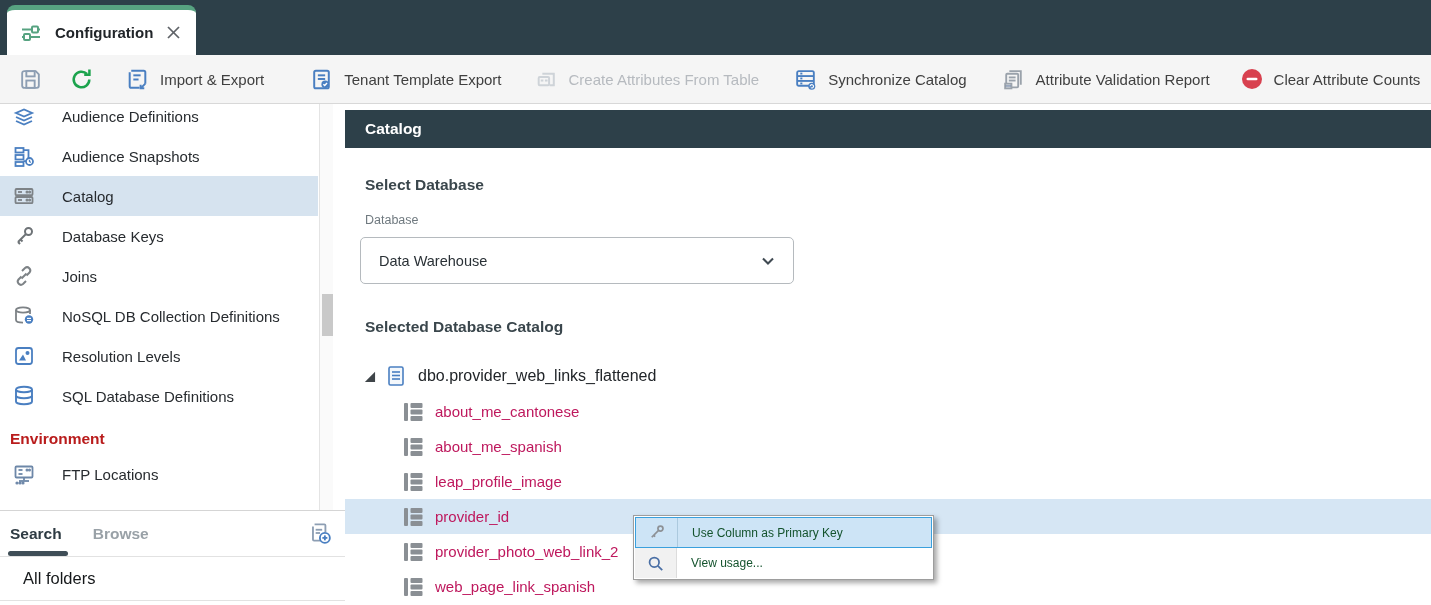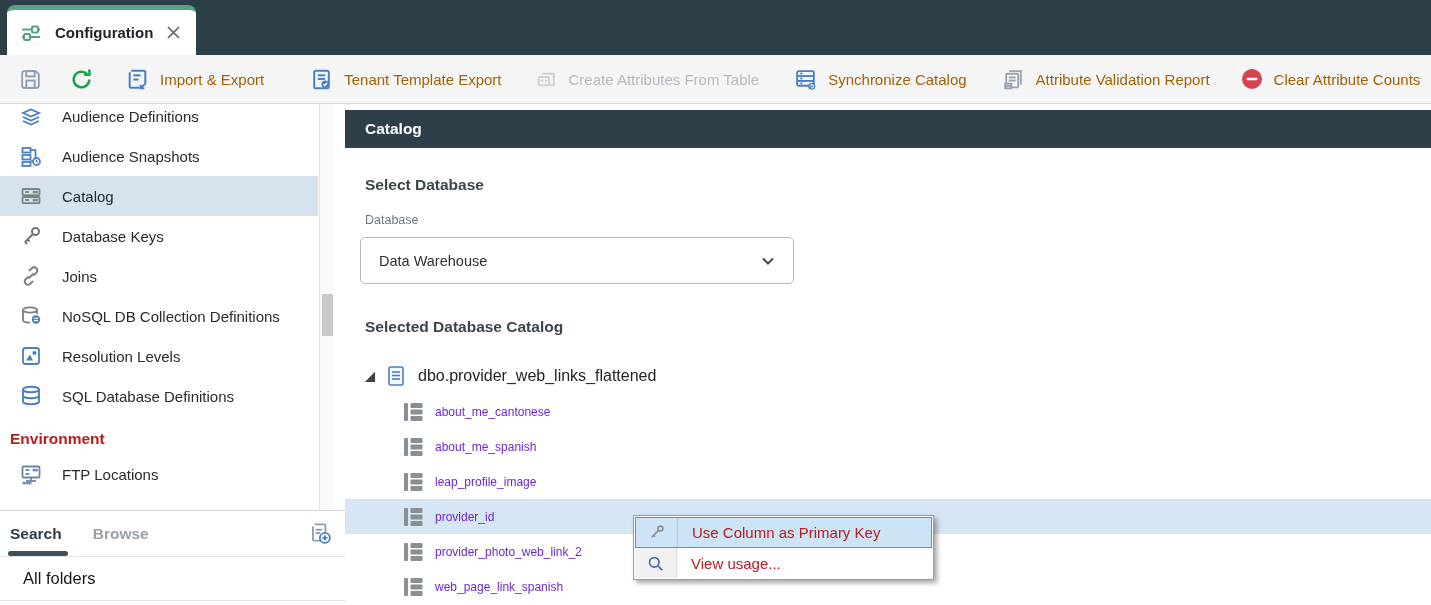--- a/index.html
+++ b/index.html
@@ -11,29 +11,29 @@
   .topbar { position:absolute; left:0; top:0; width:100%; height:55px; background:#2d4049; }
   .tab { position:absolute; left:7px; top:5px; width:189px; height:50px; background:#ffffff;
          border-radius:8px 8px 0 0; border-top:5px solid #57a381; display:flex; align-items:center;
          padding:0 14px 0 12px; gap:12px; }
   .tab-label { font-size:15px; font-weight:700; color:#212529; flex:1; }
   .tab-close { width:18px; height:18px; display:flex; align-items:center; justify-content:center; cursor:pointer; }
 
   
   .toolbar { position:absolute; left:0; top:55px; width:100%; height:49px; background:#f5f5f5;
              border-bottom:1px solid #d8d8d8; display:flex; align-items:center; }
-  .tbtn { display:flex; align-items:center; gap:10px; font-size:15px; color:#a16207; cursor:pointer; white-space:nowrap; }
+  .tbtn { display:flex; align-items:center; gap:10px; font-size:15px; color:#404040; cursor:pointer; white-space:nowrap; }
   .tbtn.disabled { color:#b6babf; cursor:default; }
   .ml18{margin-left:18px}.ml26{margin-left:26px}.ml31{margin-left:31px}.ml45{margin-left:45px}
   .ml32{margin-left:32px}.ml34{margin-left:34px}.ml30{margin-left:30px}
 
   
   .sidebar { position:absolute; left:0; top:104px; width:345px; height:501px; background:#ffffff; overflow:hidden; }
   .side-list { margin-top:-8px; }
-  .side-item { height:40px; width:318px; display:flex; align-items:center; padding-left:19px; gap:19px;
+  .side-item { height:40px; width:318px; display:flex; align-items:center; padding-left:12px; gap:26px;
                font-size:15px; color:#272b2f; cursor:pointer; }
   .side-item.selected { background:#d6e3ef; }
   .side-section { padding:14px 0 6px 10px; font-size:15.5px; font-weight:700; color:#b91c1c; }
   .side-scroll { position:absolute; left:319px; top:0; width:14px; height:406px; background:#fafafa; border-left:1px solid #e4e4e4; }
   .side-scroll .thumb { position:absolute; left:2px; top:190px; width:11px; height:42px; background:#c9c9c9; }
   .side-footer { position:absolute; left:0; top:406px; width:345px; border-top:1px solid #d5d5d5; background:#fff; }
   .foot-tabs { position:relative; height:46px; display:flex; align-items:center; padding-left:10px; border-bottom:1px solid #e2e2e2; }
   .foot-tab { font-size:15.5px; font-weight:700; cursor:pointer; position:relative; height:100%; display:flex; align-items:center; }
   .foot-tab.active { color:#2e3b43; }
   .foot-tab.inactive { color:#99a1a7; margin-left:31px; }
@@ -55,31 +55,31 @@
                 padding:0 16px 0 18px; cursor:pointer; }
   .select-value { flex:1; font-size:14.5px; color:#2a3136; }
 
   
   .tree-root { position:absolute; left:345px; top:361px; height:30px; display:flex; align-items:center;
                padding-left:18px; gap:10px; cursor:pointer; }
   .tree-root-label { font-size:16px; color:#212529; margin-left:2px; }
   .tree-row { position:absolute; left:345px; right:0; height:35px; display:flex; align-items:center;
               padding-left:58px; gap:11px; cursor:pointer; }
   .tree-row.highlighted { background:#d6e6f4; }
-  .tree-row-label { font-size:12px; color:#6d28d9; }
+  .tree-row-label { font-size:15px; color:#be185d; }
 
   
   .ctx-menu { position:absolute; left:633px; top:515px; width:301px; background:#ffffff;
               border:1px solid #9d9d9d; box-shadow:3px 3px 5px rgba(0,0,0,.35); padding:1px; }
   .ctx-item { height:30px; display:flex; align-items:stretch; cursor:pointer; background:#fff; }
   .ctx-item.highlighted { background:#cde4f6; border:1px solid #3aa0dd; height:31px; }
   .ctx-icon-cell { width:42px; display:flex; align-items:center; justify-content:center;
                    background:#f1f1f1; border-right:1px solid #dcdcdc; }
   .ctx-item.highlighted .ctx-icon-cell { background:transparent; border-right:1px solid #abc9de; }
-  .ctx-label { display:flex; align-items:center; padding-left:14px; font-size:15px; color:#b91c1c; }
+  .ctx-label { display:flex; align-items:center; padding-left:14px; font-size:12px; color:#14532d; }
 
   svg { display:block; }
 </style>
 </head>
 <body>
 
 <div class="app">
 
   <div class="topbar">
     <div class="tab">

